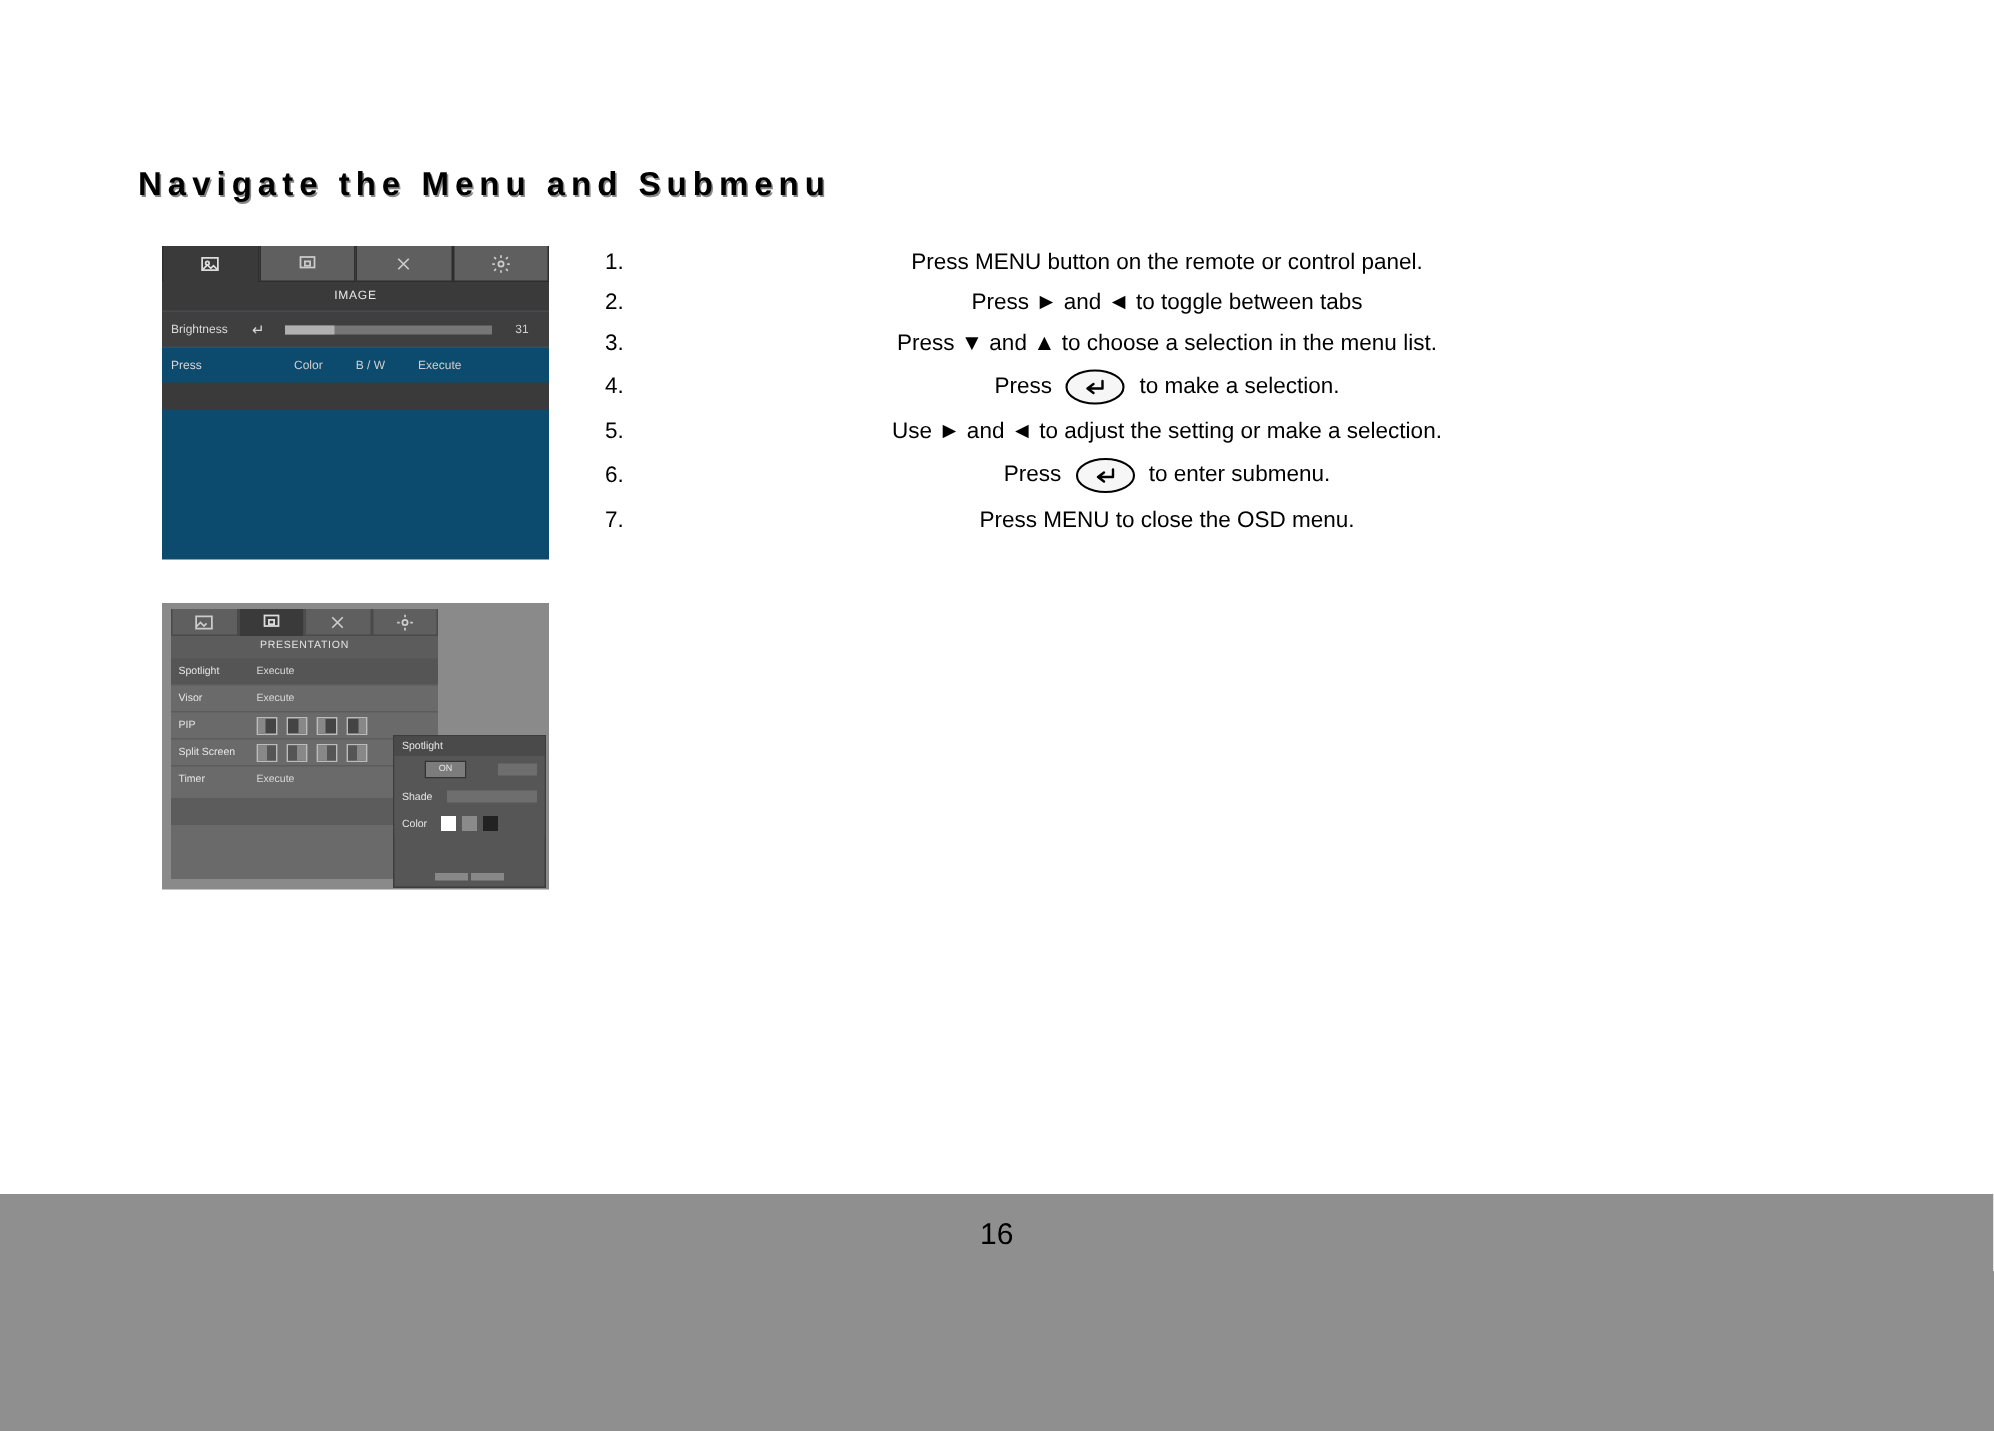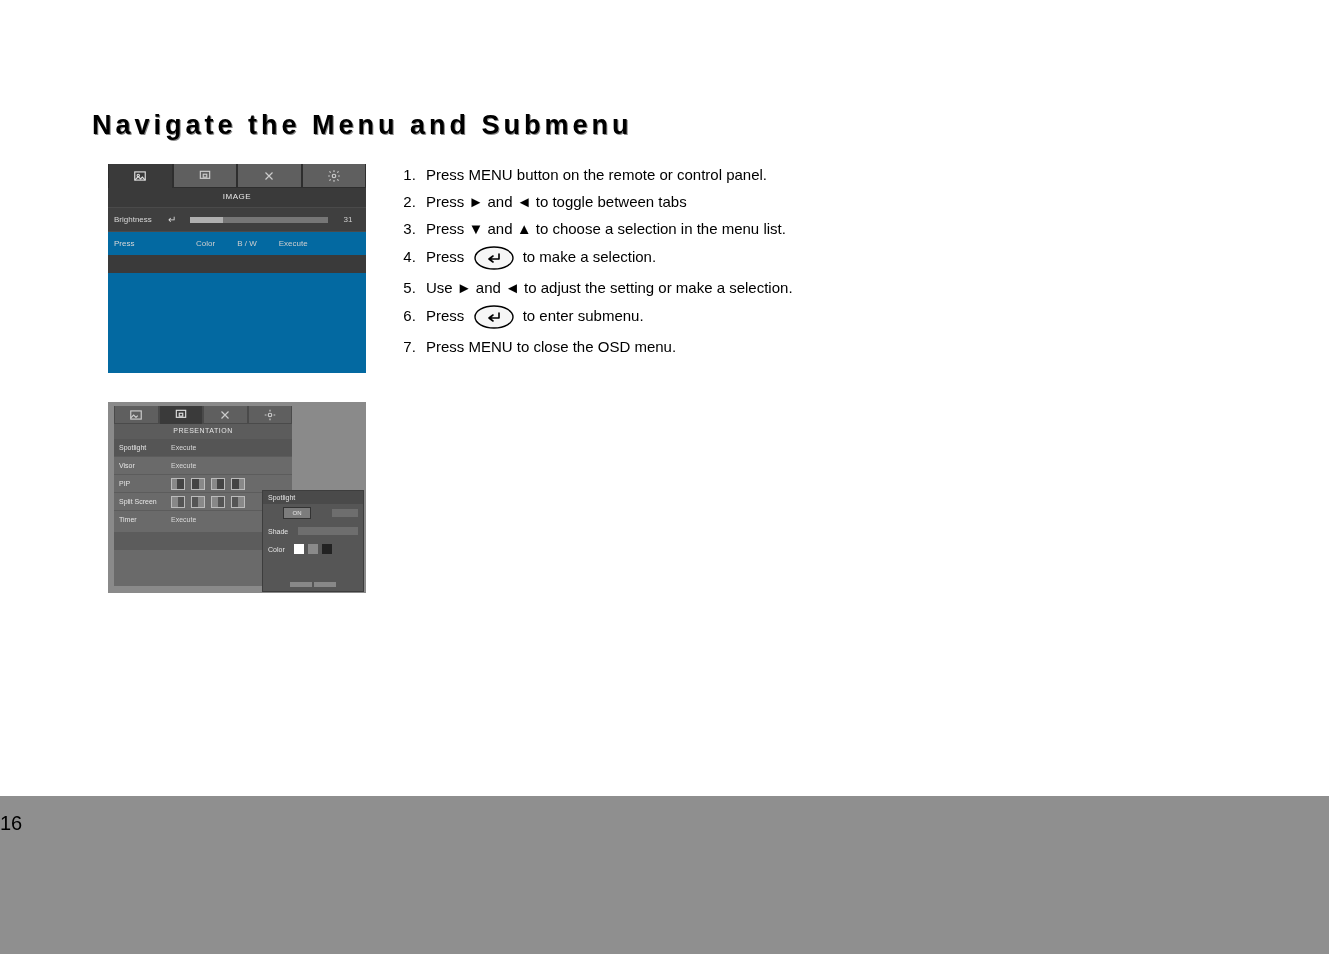--- a/index.html
+++ b/index.html
@@ -14,35 +14,35 @@
   }
   .page {
     position: relative;
     width: 1329px;
     height: 954px;
   }
   .heading {
     position: absolute;
     left: 92px;
     top: 110px;
-    font-size: 27px;
+    font-size: 22px;
     font-weight: 900;
     letter-spacing: 4px;
     color: #000;
     text-shadow: 1px 1px 0 #888;
   }
 
   
   .osd1 {
     position: absolute;
     left: 108px;
     top: 164px;
     width: 258px;
     height: 209px;
-    background: #0369a1;
+    background: #0c4a6e;
     color: #d8d8d8;
     font-size: 8px;
   }
   .osd1 .tabs, .osd2 .tabs {
     display: flex;
     height: 24px;
   }
   .osd1 .tab, .osd2 .tab {
     flex: 1;
     display: flex;
@@ -173,20 +173,21 @@
     position: absolute;
     left: 390px;
     top: 164px;
     width: 740px;
     font-size: 15px;
     line-height: 1.4;
   }
   .instructions ol {
     margin: 0;
     padding-left: 30px;
+    text-align: center;
   }
   .instructions li {
     margin-bottom: 6px;
     padding-left: 6px;
   }
   .enter-oval {
     display: inline-block;
     vertical-align: middle;
     width: 42px; height: 26px;
     position: relative;
@@ -196,20 +197,21 @@
 
   
   .page-footer {
     position: absolute;
     left: 0; top: 796px; width: 1329px; height: 158px;
     background: #8f8f8f;
   }
   .page-number {
     position: absolute;
     left: 0; top: 812px; width: 1329px;
+    text-align: center;
     font-size: 20px;
     color: #000;
   }
 </style>
 </head>
 <body>
 
 <div class="page">
 
   <div class="heading">Navigate the Menu and Submenu</div>

